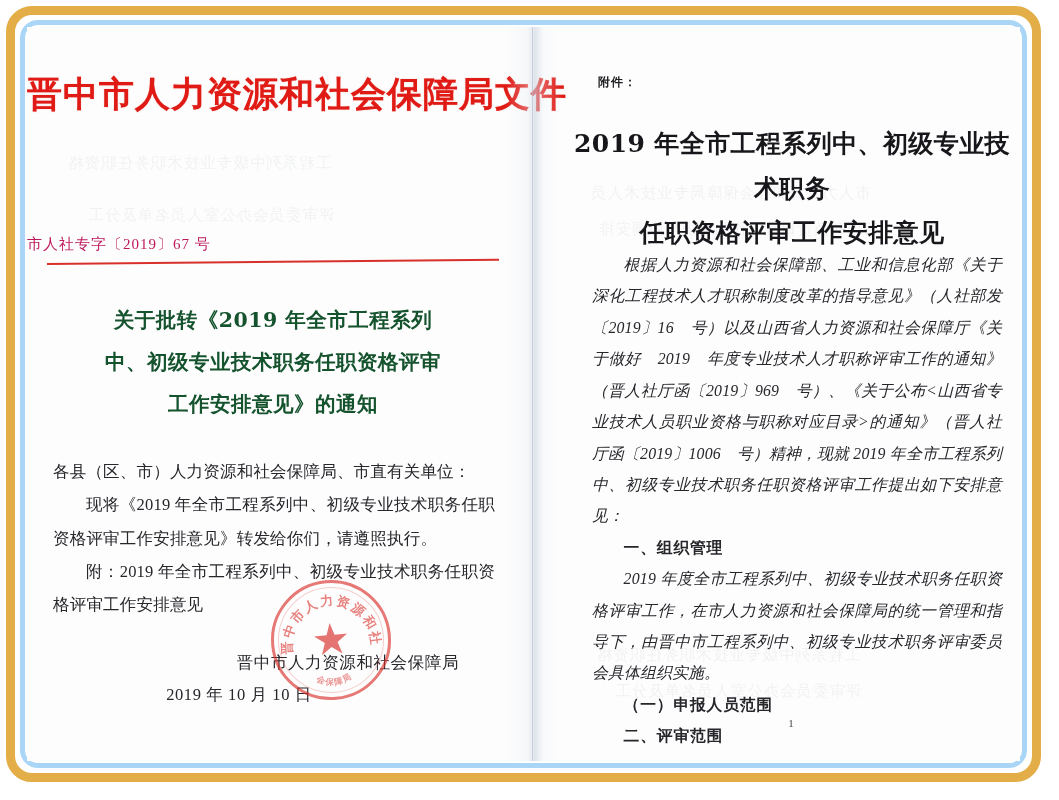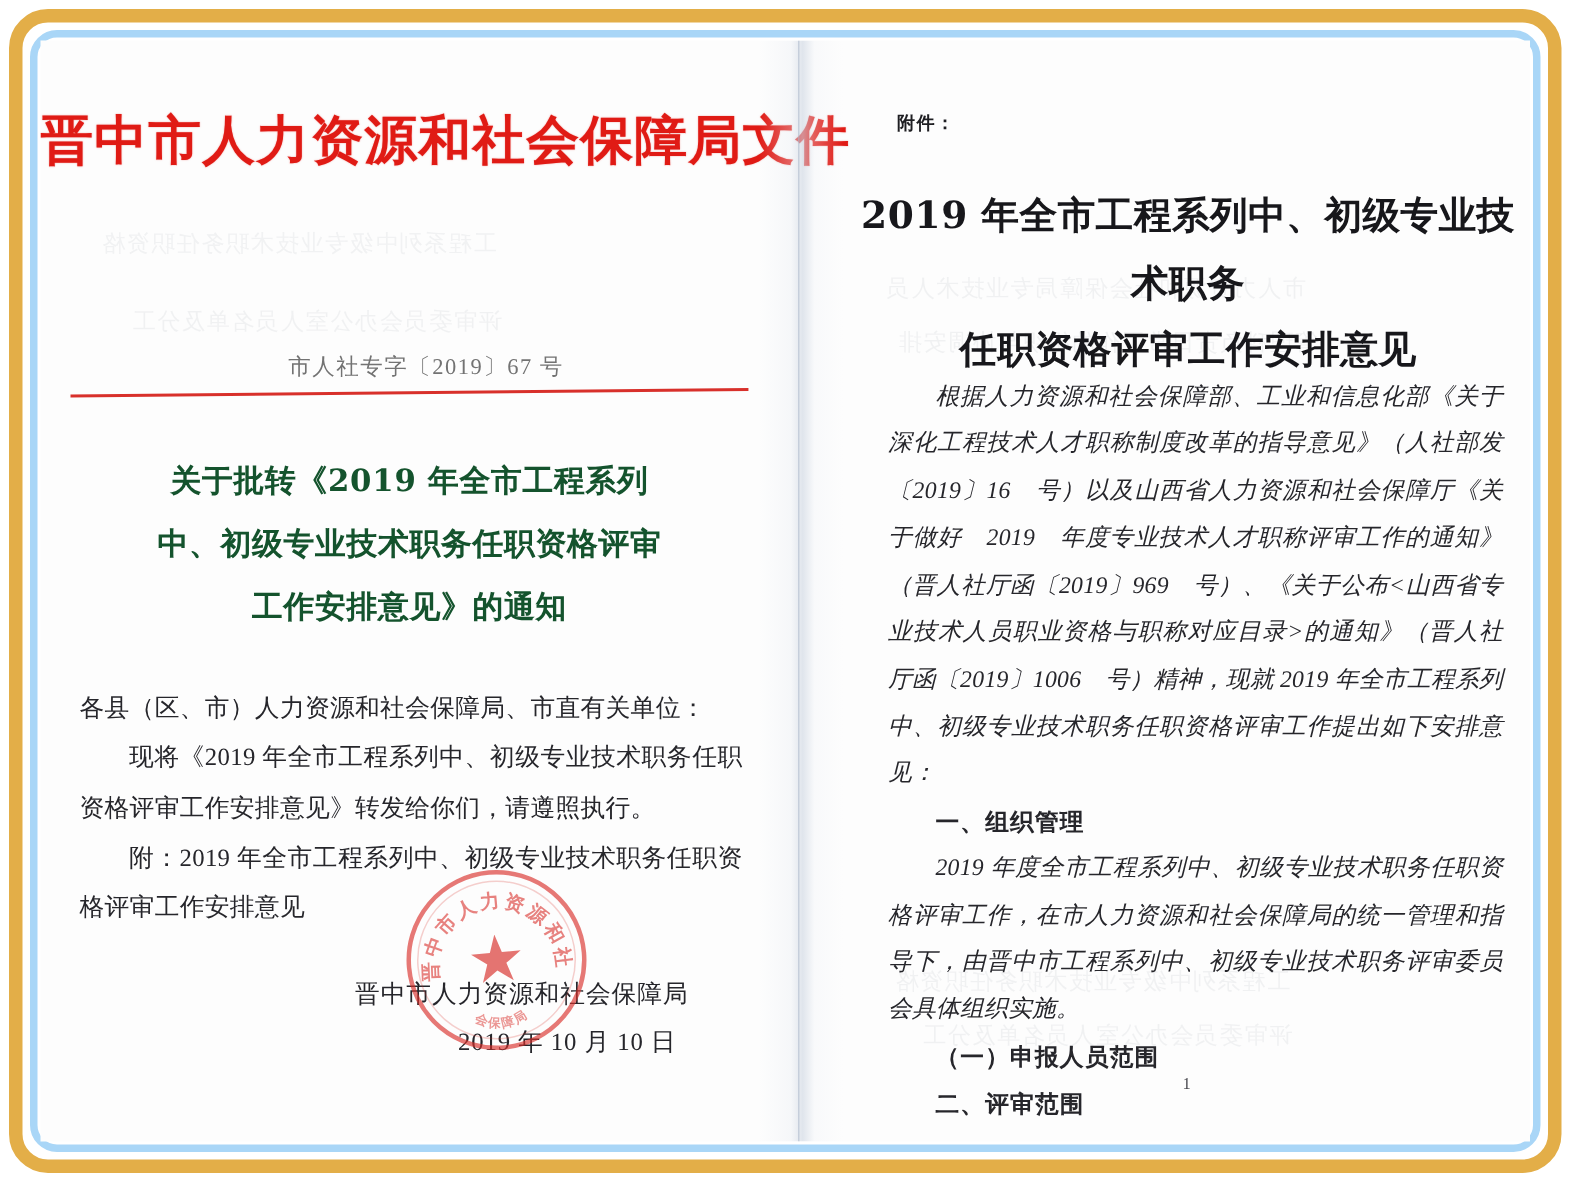--- a/index.html
+++ b/index.html
@@ -97,26 +97,26 @@
     font-size: 35px;
     letter-spacing: 1px;
     color: #e01b15;
     line-height: 1.12;
     text-shadow: 0 0 1px rgba(224,27,21,0.5);
     white-space: nowrap;
   }
 
   .doc-number {
     position: absolute;
-    left: 12px;
+    left: 0;
     top: 208px;
     width: 490px;
-    text-align: center;
+    text-align: left;
     font-size: 15px;
-    color: #737373;
+    color: #be185d;
     letter-spacing: 1px;
   }
 
   .red-rule {
     position: absolute;
     left: 20px;
     top: 236px;
     width: 452px;
     height: 0;
     border-top: 2px solid #d8302b;
@@ -157,21 +157,21 @@
     left: 0;
     top: 620px;
     width: 458px;
     text-align: right;
     font-size: 16.5px;
     line-height: 1.95;
     color: #26262b;
     letter-spacing: 0.6px;
   }
   .sign-block .sign-org { padding-right: 26px; }
-  .sign-block .sign-date { padding-right: 34px; }
+  .sign-block .sign-date { padding-right: 34px; text-align: center; }
 
   
   .seal {
     position: absolute;
     left: 244px;
     top: 553px;
     width: 114px;
     height: 114px;
     border-radius: 50%;
     border: 3.2px solid rgba(216,45,40,0.78);

